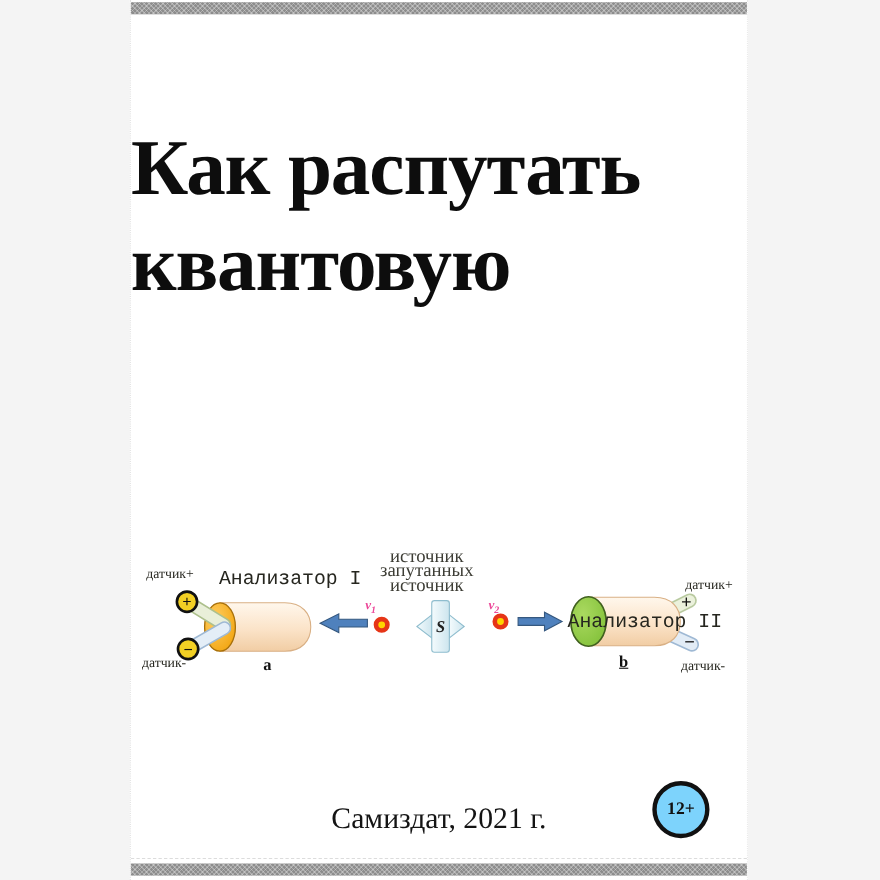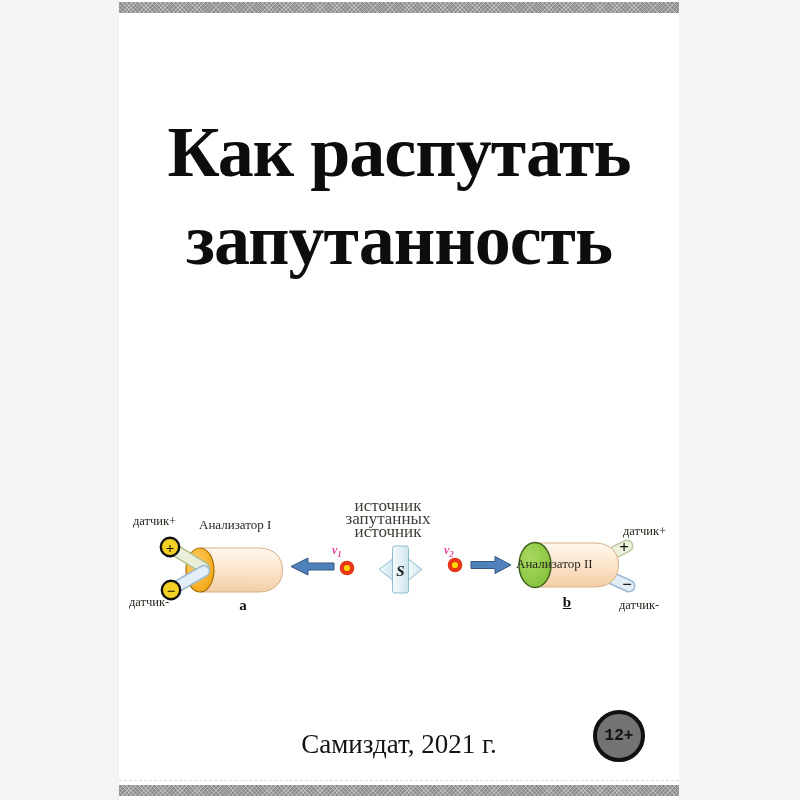--- a/index.html
+++ b/index.html
@@ -23,40 +23,40 @@
   }
   .band-top{top:2px;}
   .band-bottom{bottom:4px;}
   .bottom-rule{position:absolute;left:0;right:0;bottom:19px;border-top:1px dashed #dcdcdc;}
   .author{
     position:absolute;top:33px;left:0;width:100%;
     text-align:center;font-size:26px;font-weight:bold;color:#141414;
   }
   .title{
     position:absolute;top:108px;left:0;width:100%;
-    text-align:center;font-size:72px;line-height:88px;font-weight:bold;
+    font-size:72px;line-height:88px;font-weight:bold;
     color:#0d0d0d;letter-spacing:-1px;
   }
   .imprint{
     position:absolute;top:729px;left:0;width:100%;
     text-align:center;font-size:27px;font-weight:normal;color:#141414;
   }
   .age-badge{
     position:absolute;left:474px;top:710px;width:52px;height:52px;
     border:4px solid #111;border-radius:50%;box-sizing:border-box;
     display:flex;align-items:center;justify-content:center;
-    font-family:Liberation Mono, monospace;
-    font-size:16px;font-weight:600;color:#111;background:#737373;
+    font-family:Liberation Serif, serif;
+    font-size:16px;font-weight:600;color:#111;background:#7dd3fc;
   }
   .diagram{position:absolute;left:0;top:488px;width:562px;height:140px;}
   .diagram svg{position:absolute;left:0;top:0;}
   .dlabel{
     position:absolute;font-size:12.5px;color:#26261f;white-space:nowrap;
   }
-  .alabel{font-size:13px;}
+  .alabel{font-size:18px;font-family:Liberation Mono, monospace;}
   .axis{font-weight:bold;font-size:15px;color:#111;}
   .axis-b{text-decoration:underline;}
   .vlabel{
     position:absolute;font-size:12px;font-style:italic;font-weight:bold;
     color:#ec4899;white-space:nowrap;
   }
   .vlabel sub{font-size:9px;}
   .src-caption{
     position:absolute;left:225px;top:11px;width:88px;text-align:center;
     font-size:17px;line-height:13px;color:#3d3d35;
@@ -65,21 +65,21 @@
 </head>
 <body>
 
 <div class="page">
 
   <div class="band band-top"></div>
 
 
   <div class="title">
     <div>Как распутать</div>
-    <div>запутанность</div>
+    <div>квантовую</div>
   </div>
 
   <div class="diagram">
 
     <svg width="562" height="140" viewBox="0 0 562 140">
       <defs>
         <linearGradient id="peachGrad" x1="0" y1="0" x2="0" y2="1">
           <stop offset="0" stop-color="#fff7ec"></stop>
           <stop offset="0.55" stop-color="#fbe3c8"></stop>
           <stop offset="1" stop-color="#f1cda4"></stop>

